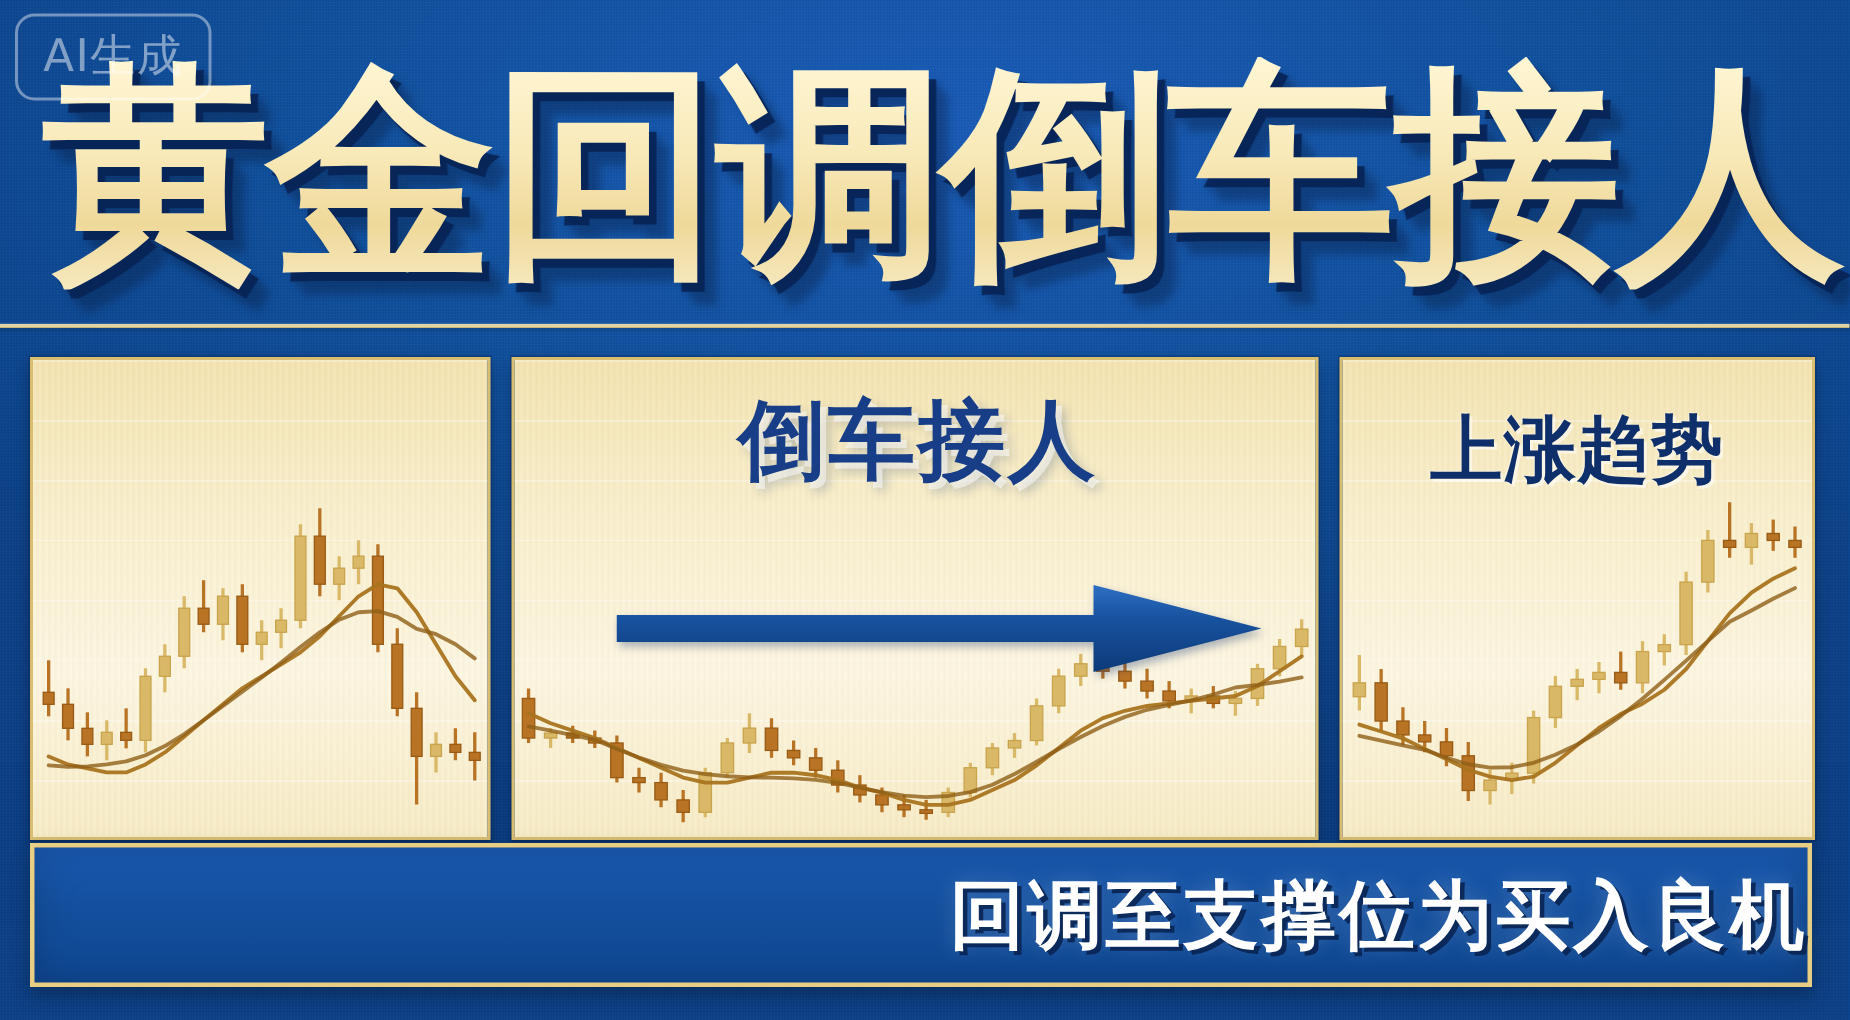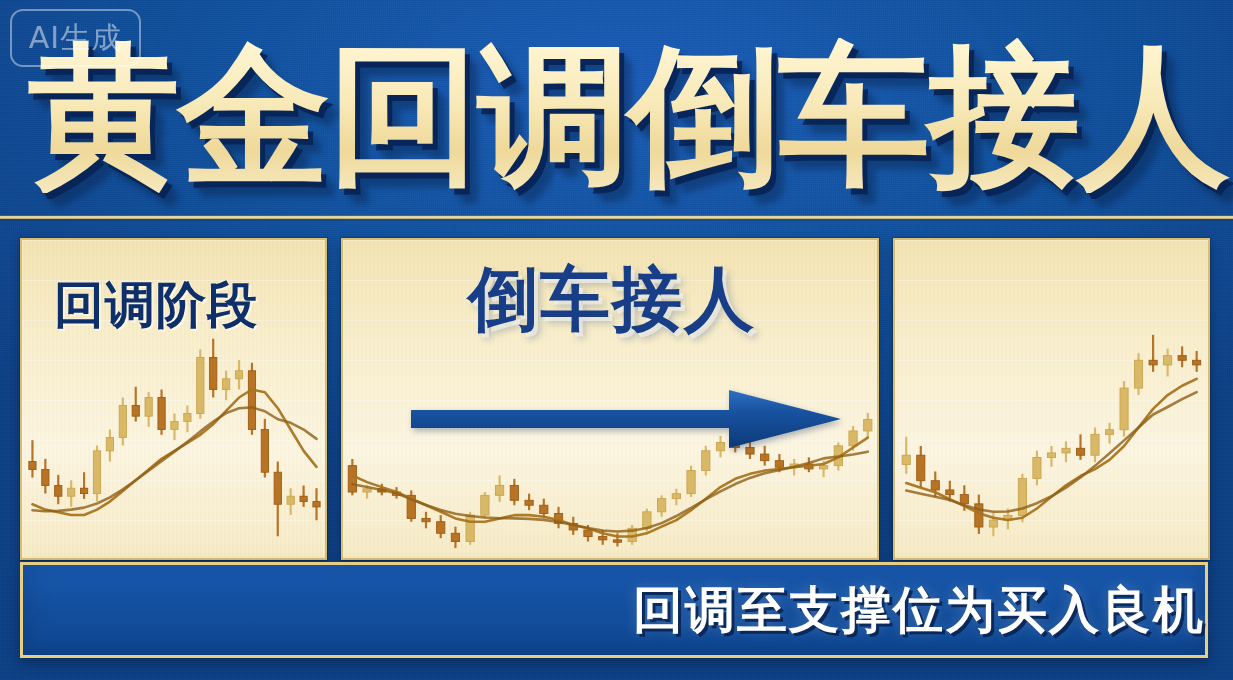--- a/index.html
+++ b/index.html
@@ -101,21 +101,21 @@
     font-weight:bold;color:#0E2F69;
     text-shadow:2px 2px 0 rgba(255,255,255,.55), -1px -1px 0 rgba(255,255,255,.35);
   }
   .p1 .p-label{left:32px;top:32px;font-size:50px;letter-spacing:1px;}
   .p3 .p-label{left:50%;transform:translateX(-50%);top:28px;font-size:48px;letter-spacing:1px;}
 
   
   .p2 .mid-text{
     position:absolute;z-index:6;left:4px;right:0;top:24px;text-align:center;
     font-family:"DejaVu Sans","Liberation Sans",sans-serif;
-    font-weight:bold;font-size:70px;line-height:1;letter-spacing:2px;
+    font-weight:bold;font-size:58px;line-height:1;letter-spacing:2px;
     color:#173E86;white-space:nowrap;
     text-shadow:4px 4px 0 rgba(255,255,255,.50), 6px 6px 7px rgba(30,60,120,.28);
   }
   .p2 .arrow{
     position:absolute;z-index:6;left:68px;top:150px;width:430px;height:58px;
     filter:drop-shadow(2px 3px 3px rgba(20,50,110,.35));
   }
 
   
   .caption-bar{
@@ -198,21 +198,20 @@
             <line x1="269.60869565217394" x2="269.60869565217394" y1="251.35135135135135" y2="278.3783783783784" stroke="#D9B968" stroke-width="2.2" stroke-linecap="butt"></line>
             <rect x="265.9808695652174" y="259.4594594594595" width="7.255652173913044" height="8.10810810810807" fill="#D9B968" stroke="#C9A44C" stroke-width="0.9"></rect>
             <line x1="282.5652173913044" x2="282.5652173913044" y1="248.64864864864865" y2="270.27027027027026" stroke="#B87325" stroke-width="2.2" stroke-linecap="butt"></line>
             <rect x="278.93739130434784" y="259.4594594594595" width="7.255652173913044" height="5.405405405405361" fill="#B87325" stroke="#9A5C15" stroke-width="0.9"></rect>
             <line x1="295.5217391304348" x2="295.5217391304348" y1="251.35135135135135" y2="283.7837837837838" stroke="#B87325" stroke-width="2.2" stroke-linecap="butt"></line>
             <rect x="291.8939130434783" y="264.86486486486484" width="7.255652173913044" height="5.405405405405418" fill="#B87325" stroke="#9A5C15" stroke-width="0.9"></rect>
             <path d="M10.5 267.6 L23.4 273.0 L36.4 275.7 L49.3 278.4 L62.3 278.4 L75.3 273.0 L88.2 264.9 L101.2 254.1 L114.1 243.2 L127.1 232.4 L140.0 221.6 L153.0 213.5 L166.0 205.4 L178.9 197.3 L191.9 186.5 L204.8 173.0 L217.8 159.5 L230.7 151.4 L243.7 154.1 L256.7 170.3 L269.6 191.9 L282.6 213.5 L295.5 229.7" fill="none" stroke="#A9741F" stroke-width="2.6" stroke-linejoin="round" stroke-linecap="round" opacity="0.95"></path>
             <path d="M10.5 273.6 L23.4 274.6 L36.4 274.3 L49.3 273.0 L62.3 271.0 L75.3 266.8 L88.2 260.6 L101.2 252.5 L114.1 243.2 L127.1 233.6 L140.0 223.9 L153.0 214.3 L166.0 204.2 L178.9 193.8 L191.9 183.8 L204.8 175.3 L217.8 170.3 L230.7 169.5 L243.7 173.4 L256.7 181.5 L269.6 185.1 L282.6 191.9 L295.5 201.4" fill="none" stroke="#8E5F16" stroke-width="2.6" stroke-linejoin="round" stroke-linecap="round" opacity="0.80"></path>
           </g>
         </svg>
-      <div class="p-label">回调阶段</div>
     </div>
 
     <div class="panel p2">
       <div class="grid"></div>
       <div class="paper"></div>
       <svg id="svg-p2" viewBox="0 0 536 322" preserveAspectRatio="none">
           <g>
             <line x1="9.38888888888889" x2="9.38888888888889" y1="221.78048780487805" y2="258.5365853658536" stroke="#B87325" stroke-width="2.2" stroke-linecap="butt"></line>
             <rect x="5.251111111111111" y="228.46341463414635" width="8.275555555555556" height="26.73170731707316" fill="#B87325" stroke="#9A5C15" stroke-width="0.9"></rect>
             <line x1="24.166666666666668" x2="24.166666666666668" y1="248.5121951219512" y2="261.8780487804878" stroke="#D9B968" stroke-width="2.2" stroke-linecap="butt"></line>
@@ -346,20 +345,21 @@
             <line x1="273.57142857142856" x2="273.57142857142856" y1="110.0689655172414" y2="138.20689655172413" stroke="#D9B968" stroke-width="2.2" stroke-linecap="butt"></line>
             <rect x="269.49142857142857" y="117.10344827586206" width="8.16" height="9.379310344827587" fill="#D9B968" stroke="#C9A44C" stroke-width="0.9"></rect>
             <line x1="288.1428571428571" x2="288.1428571428571" y1="107.72413793103448" y2="128.82758620689657" stroke="#B87325" stroke-width="2.2" stroke-linecap="butt"></line>
             <rect x="284.0628571428571" y="117.10344827586206" width="8.16" height="4.689655172413779" fill="#B87325" stroke="#9A5C15" stroke-width="0.9"></rect>
             <line x1="302.7142857142857" x2="302.7142857142857" y1="112.41379310344828" y2="133.51724137931035" stroke="#B87325" stroke-width="2.2" stroke-linecap="butt"></line>
             <rect x="298.63428571428574" y="121.79310344827584" width="8.16" height="4.689655172413808" fill="#B87325" stroke="#9A5C15" stroke-width="0.9"></rect>
             <path d="M11.3 246.1 L25.9 250.8 L40.4 255.4 L55.0 262.5 L69.6 269.5 L84.1 276.6 L98.7 281.2 L113.3 283.6 L127.9 281.2 L142.4 271.9 L157.0 260.1 L171.6 248.4 L186.1 239.0 L200.7 232.0 L215.3 222.6 L229.9 208.6 L244.4 189.8 L259.0 171.0 L273.6 157.0 L288.1 147.6 L302.7 140.6" fill="none" stroke="#A9741F" stroke-width="2.6" stroke-linejoin="round" stroke-linecap="round" opacity="0.95"></path>
             <path d="M11.3 253.7 L25.9 256.9 L40.4 260.1 L55.0 263.2 L69.6 268.5 L84.1 272.9 L98.7 275.2 L113.3 274.9 L127.9 271.9 L142.4 266.5 L157.0 259.5 L171.6 250.8 L186.1 240.4 L200.7 228.7 L215.3 215.9 L229.9 202.9 L244.4 189.8 L259.0 176.7 L273.6 169.1 L288.1 161.2 L302.7 154.0" fill="none" stroke="#8E5F16" stroke-width="2.6" stroke-linejoin="round" stroke-linecap="round" opacity="0.80"></path>
           </g>
         </svg>
+      <div class="p-label">上涨趋势</div>
     </div>
   </div>
 
   <div class="caption-bar">
     <div class="ctext">回调至支撑位为买入良机</div>
   </div>
 
 </div>
 
 </body></html>

